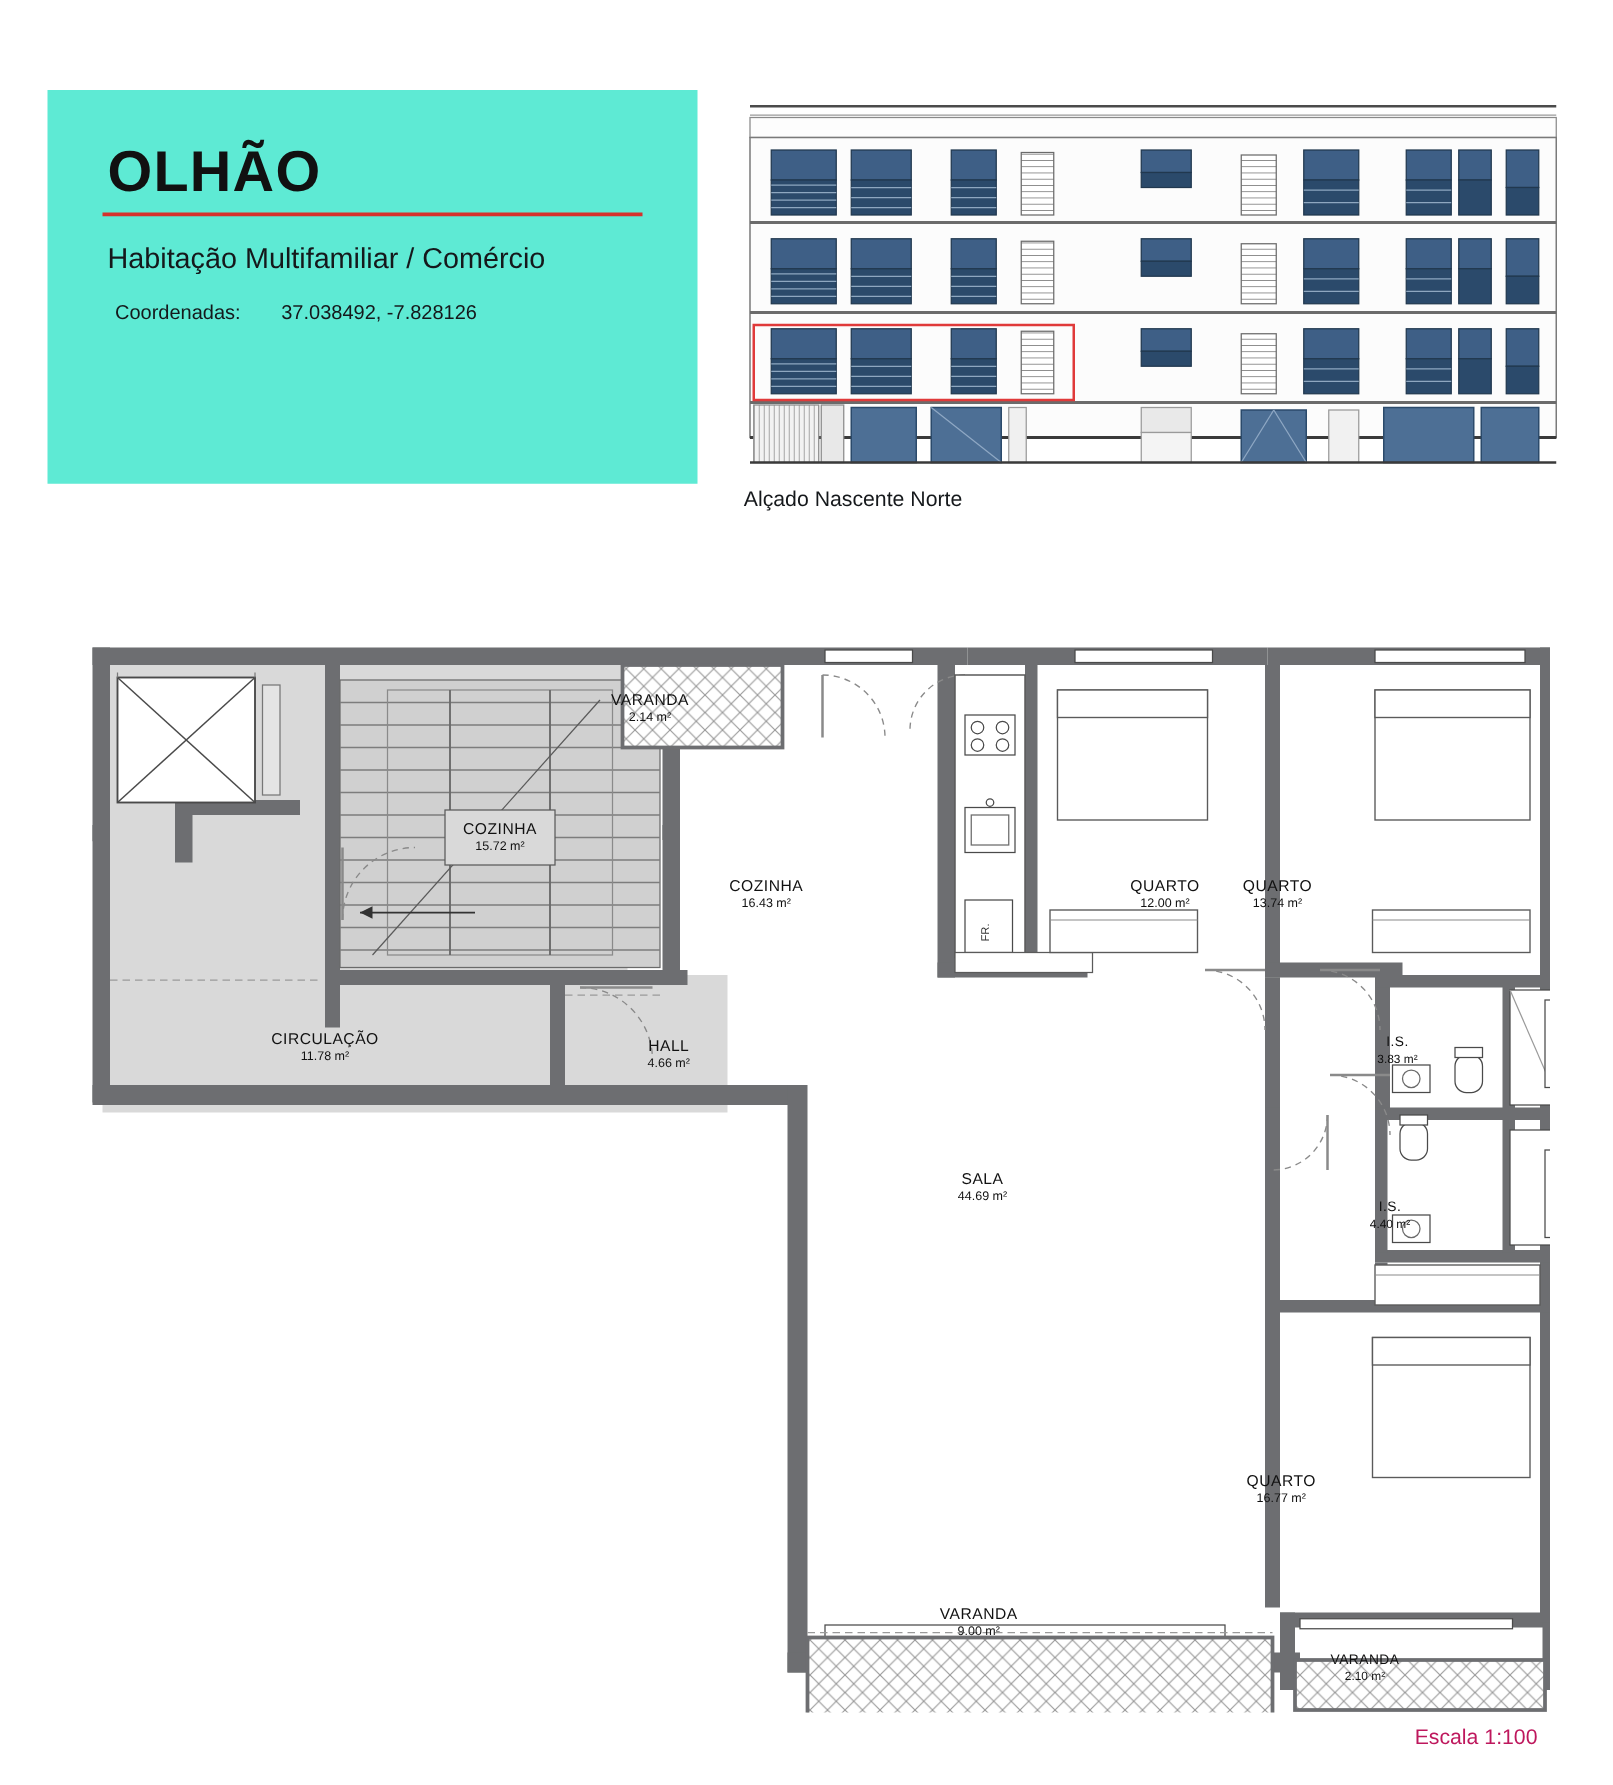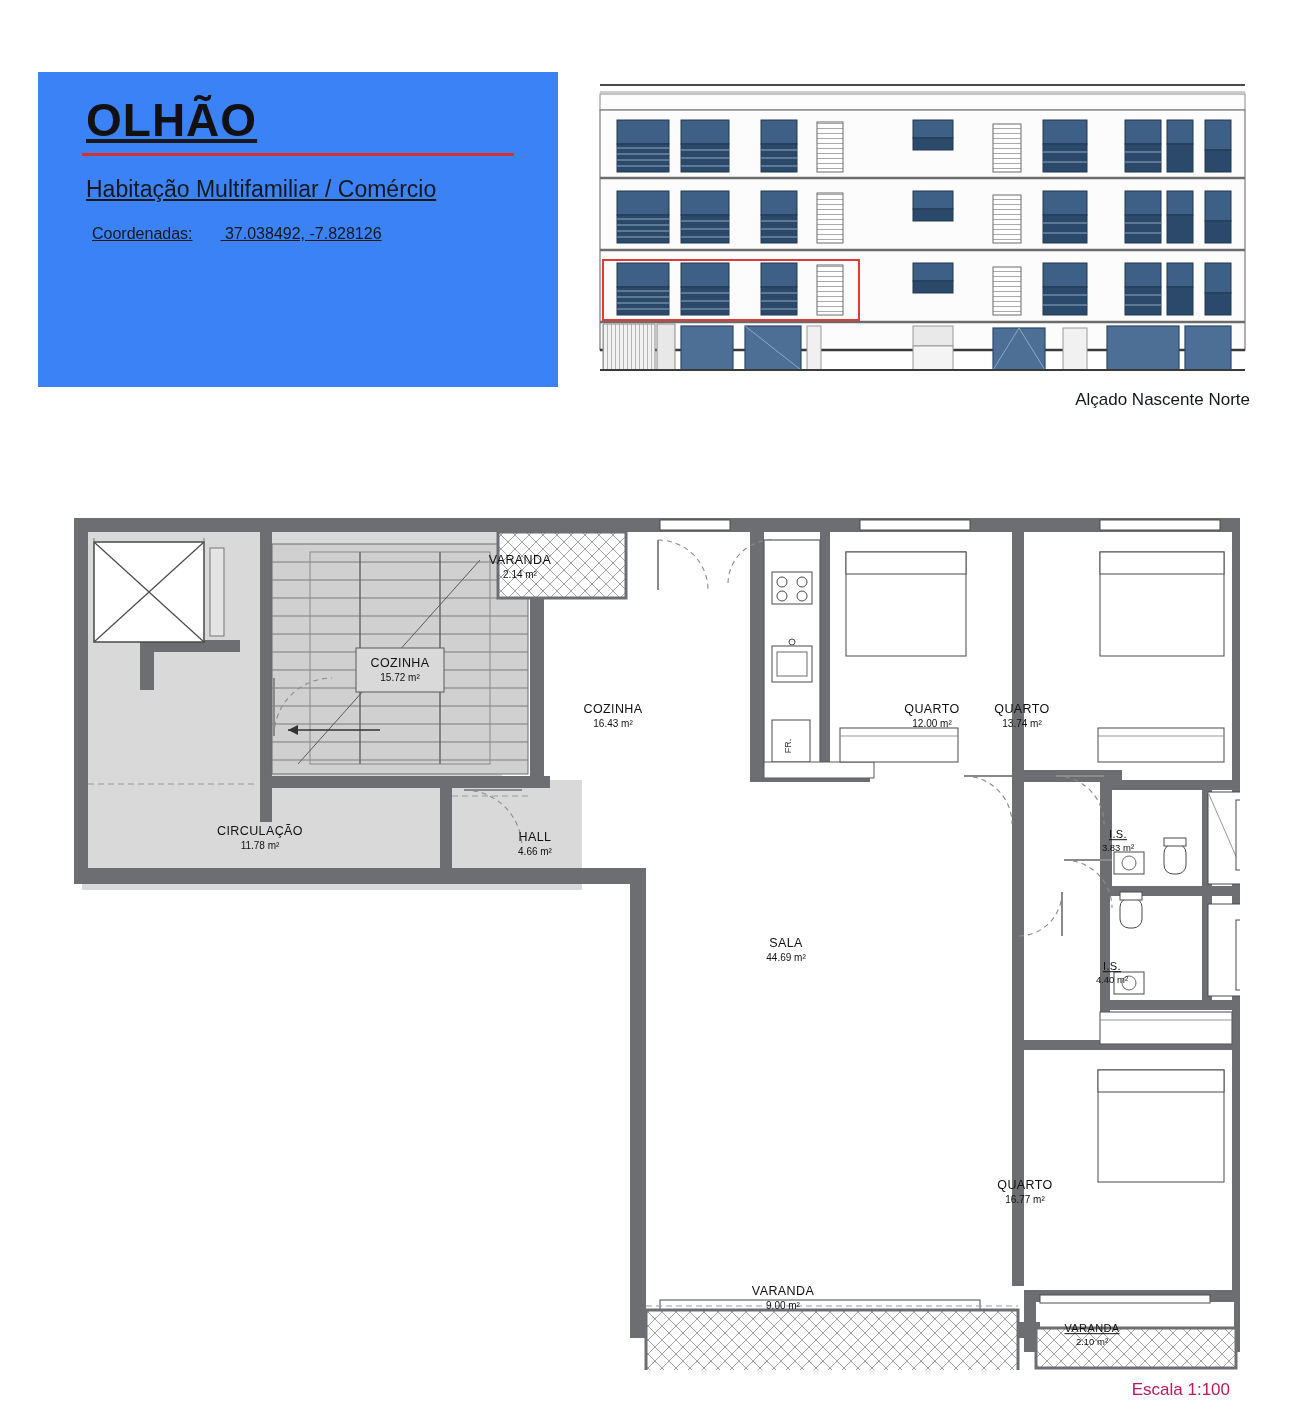--- a/index.html
+++ b/index.html
@@ -20,24 +20,23 @@
     left: 0; top: 0;
     width: 1290px; height: 1428px;
     background: #fff;
   }
 
   
   .titleblock {
     position: absolute;
     left: 38px; top: 72px;
     width: 520px; height: 315px;
-    background: #3b82f6;
+    background: #5eead4;
     box-sizing: border-box;
-    padding: 13px 30px;
-    text-decoration: underline;
+    padding: 30px 30px;
   }
   .titleblock .big-title {
     font-size: 46px;
     font-weight: bold;
     letter-spacing: 1px;
     color: #111;
     margin: 8px 0 6px 18px;
   }
   .titleblock .red-rule {
     height: 3px;
@@ -65,21 +64,21 @@
   
   .elevation-wrap {
     position: absolute;
     left: 595px; top: 78px;
     width: 655px; height: 300px;
   }
   .elev-caption {
     position: absolute;
     left: 595px; top: 390px;
     width: 655px;
-    text-align: right;
+    text-align: left;
     font-size: 17px;
     color: #15181b;
   }
 
   
   .plan-wrap {
     position: absolute;
     left: 60px; top: 500px;
     width: 1180px; height: 870px;
   }
@@ -96,21 +95,21 @@
     position: absolute;
     text-align: center;
     font-size: 12.5px;
     color: #111;
     line-height: 1.25;
     white-space: nowrap;
     transform: translate(-50%, -50%);
   }
   .rlabel .rname { font-size: 12.5px; letter-spacing: .4px; }
   .rlabel .rarea { font-size: 10px; }
-  .rlabel.small .rname { font-size: 11px; text-decoration: underline; }
+  .rlabel.small .rname { font-size: 11px; }
   .rlabel.small .rarea { font-size: 9.5px; }
 </style>
 </head>
 <body>
 
 <div class="sheet">
 
   <div class="titleblock">
     <div class="big-title">OLHÃO</div>
     <div class="red-rule"></div>

